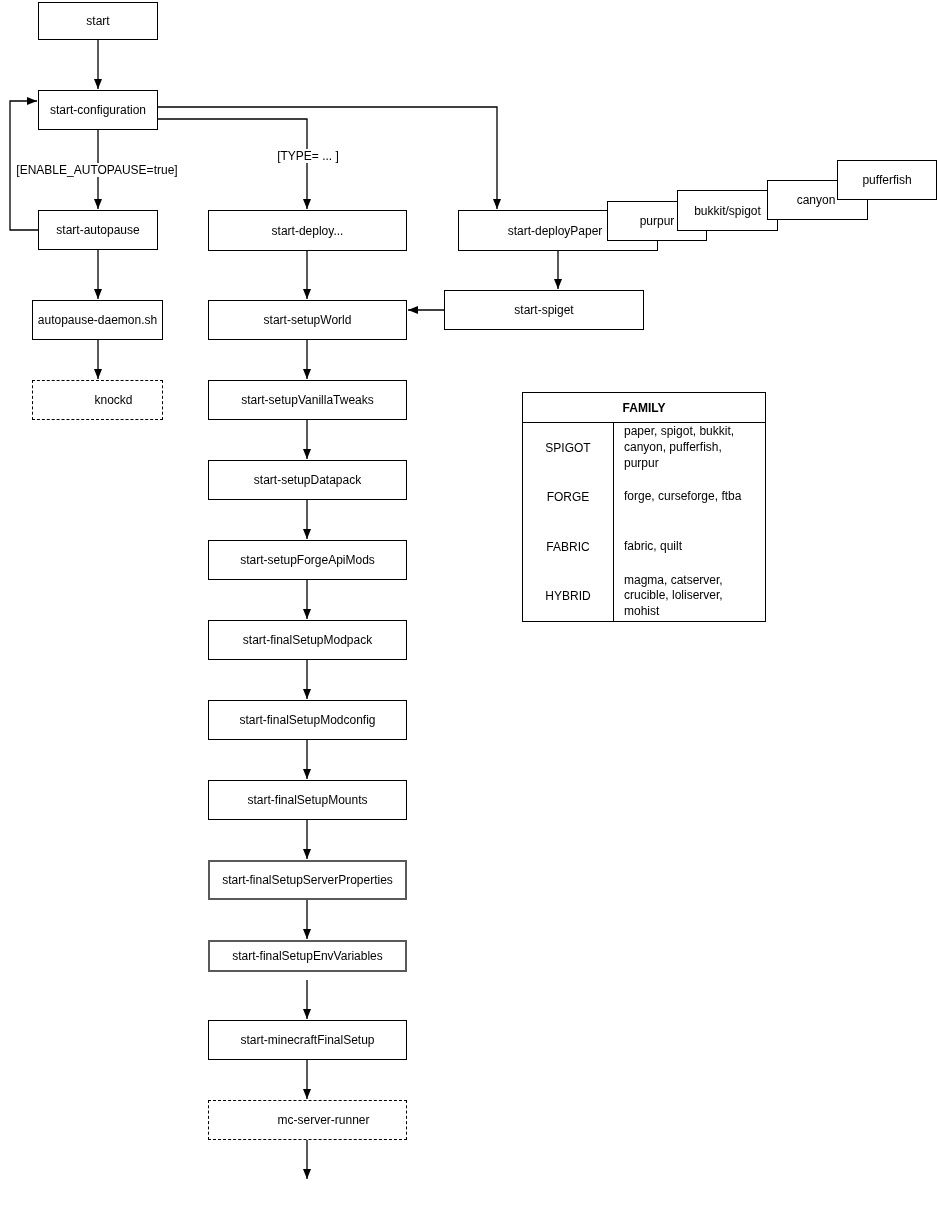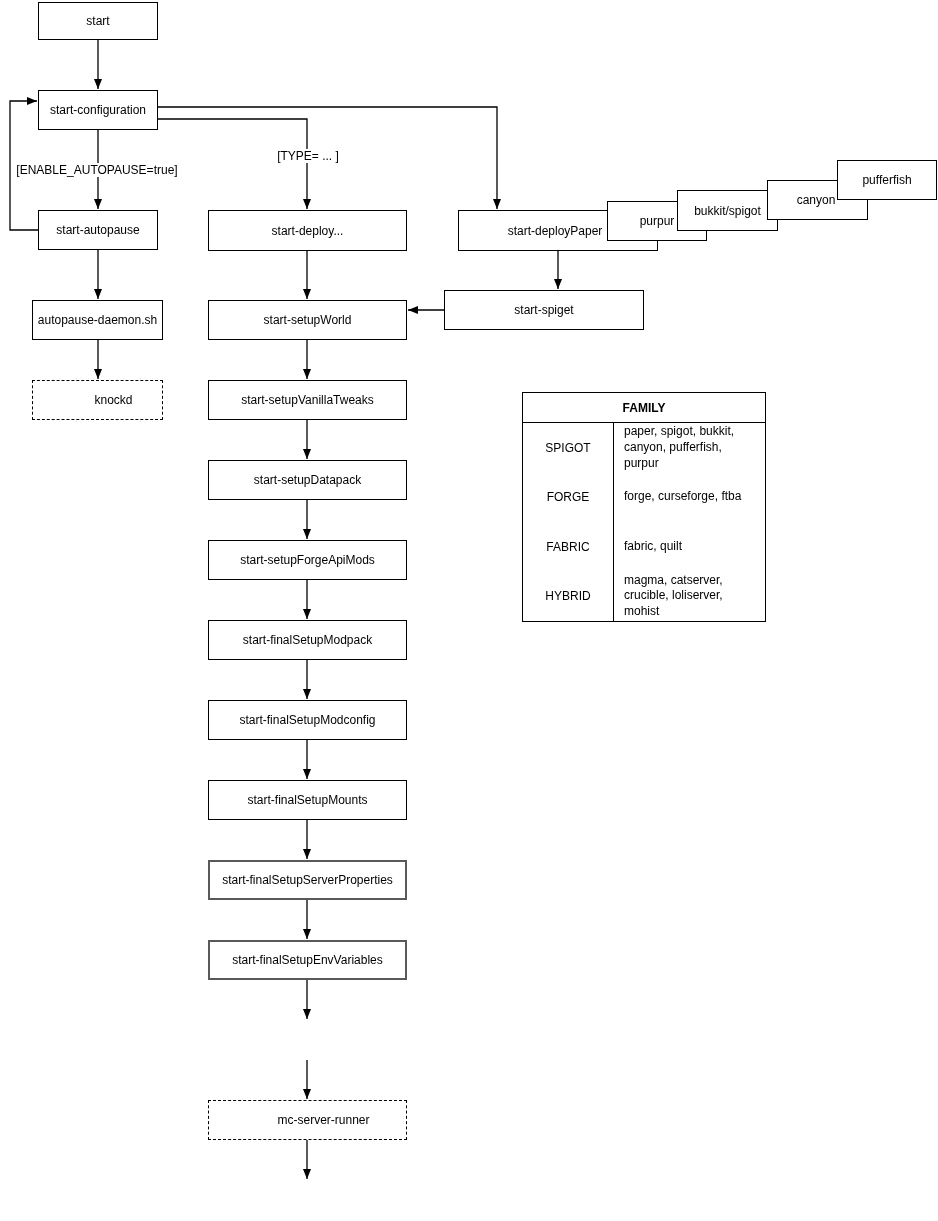--- a/index.html
+++ b/index.html
@@ -138,21 +138,22 @@
 
   <div class="node" style="left:208px;top:210px;width:199px;height:41px">start-deploy...</div>
   <div class="node" style="left:208px;top:300px;width:199px;height:40px">start-setupWorld</div>
   <div class="node" style="left:208px;top:380px;width:199px;height:40px">start-setupVanillaTweaks</div>
   <div class="node" style="left:208px;top:460px;width:199px;height:40px">start-setupDatapack</div>
   <div class="node" style="left:208px;top:540px;width:199px;height:40px">start-setupForgeApiMods</div>
   <div class="node" style="left:208px;top:620px;width:199px;height:40px">start-finalSetupModpack</div>
   <div class="node" style="left:208px;top:700px;width:199px;height:40px">start-finalSetupModconfig</div>
   <div class="node" style="left:208px;top:780px;width:199px;height:40px">start-finalSetupMounts</div>
   <div class="node emphasis" style="left:208px;top:860px;width:199px;height:40px">start-finalSetupServerProperties</div>
-  <div class="node emphasis" style="left:208px;top:940px;width:199px;height:40px">start-finalSetupEnvVariables</div>
+  <div class="node emphasis" style="left:208px;top:940px;width:199px;height:32px">start-finalSetupEnvVariables</div>
+  <div class="node" style="left:208px;top:1020px;width:199px;height:40px">start-minecraftFinalSetup</div>
   <div class="node dashed" style="left:208px;top:1100px;width:199px;height:40px">mc-server-runner</div>
   <div class="node dashed" style="left:208px;top:1224px;width:199px;height:24px">java</div>
 
   <div class="node" style="left:458px;top:210px;width:200px;height:41px;z-index:1;padding-right:6px">start-deployPaper</div>
   <div class="node" style="left:607px;top:201px;width:100px;height:40px;z-index:2">purpur</div>
   <div class="node" style="left:677px;top:190px;width:101px;height:41px;z-index:3">bukkit/spigot</div>
   <div class="node" style="left:767px;top:180px;width:101px;height:40px;z-index:4;padding-right:3px">canyon</div>
   <div class="node" style="left:837px;top:160px;width:100px;height:40px;z-index:5">pufferfish</div>
   <div class="node" style="left:444px;top:290px;width:200px;height:40px">start-spiget</div>
 

